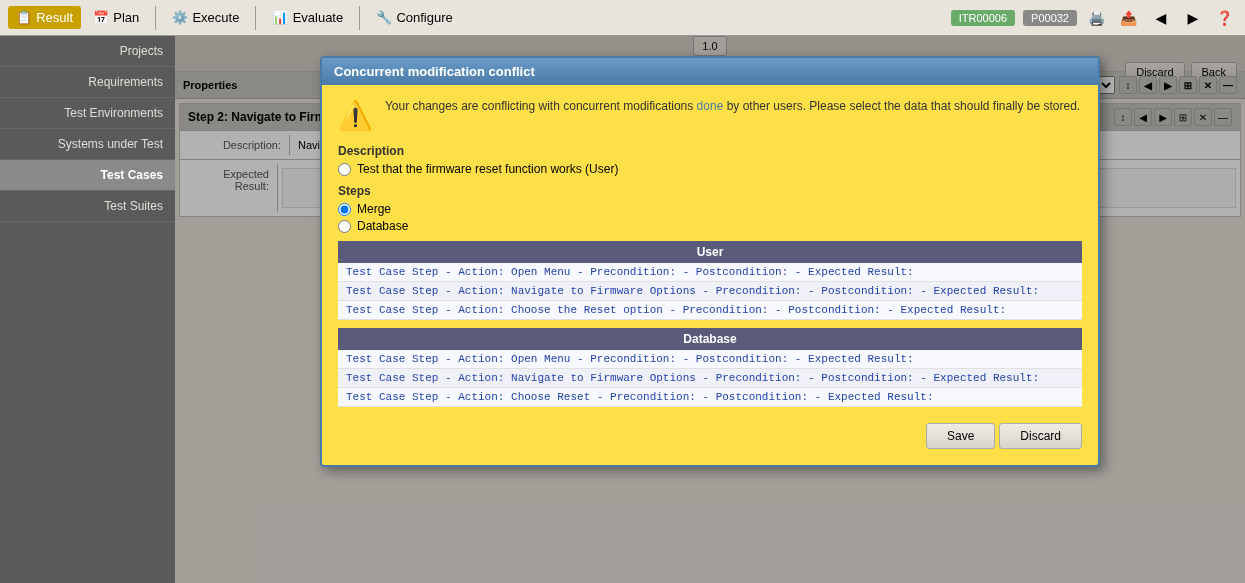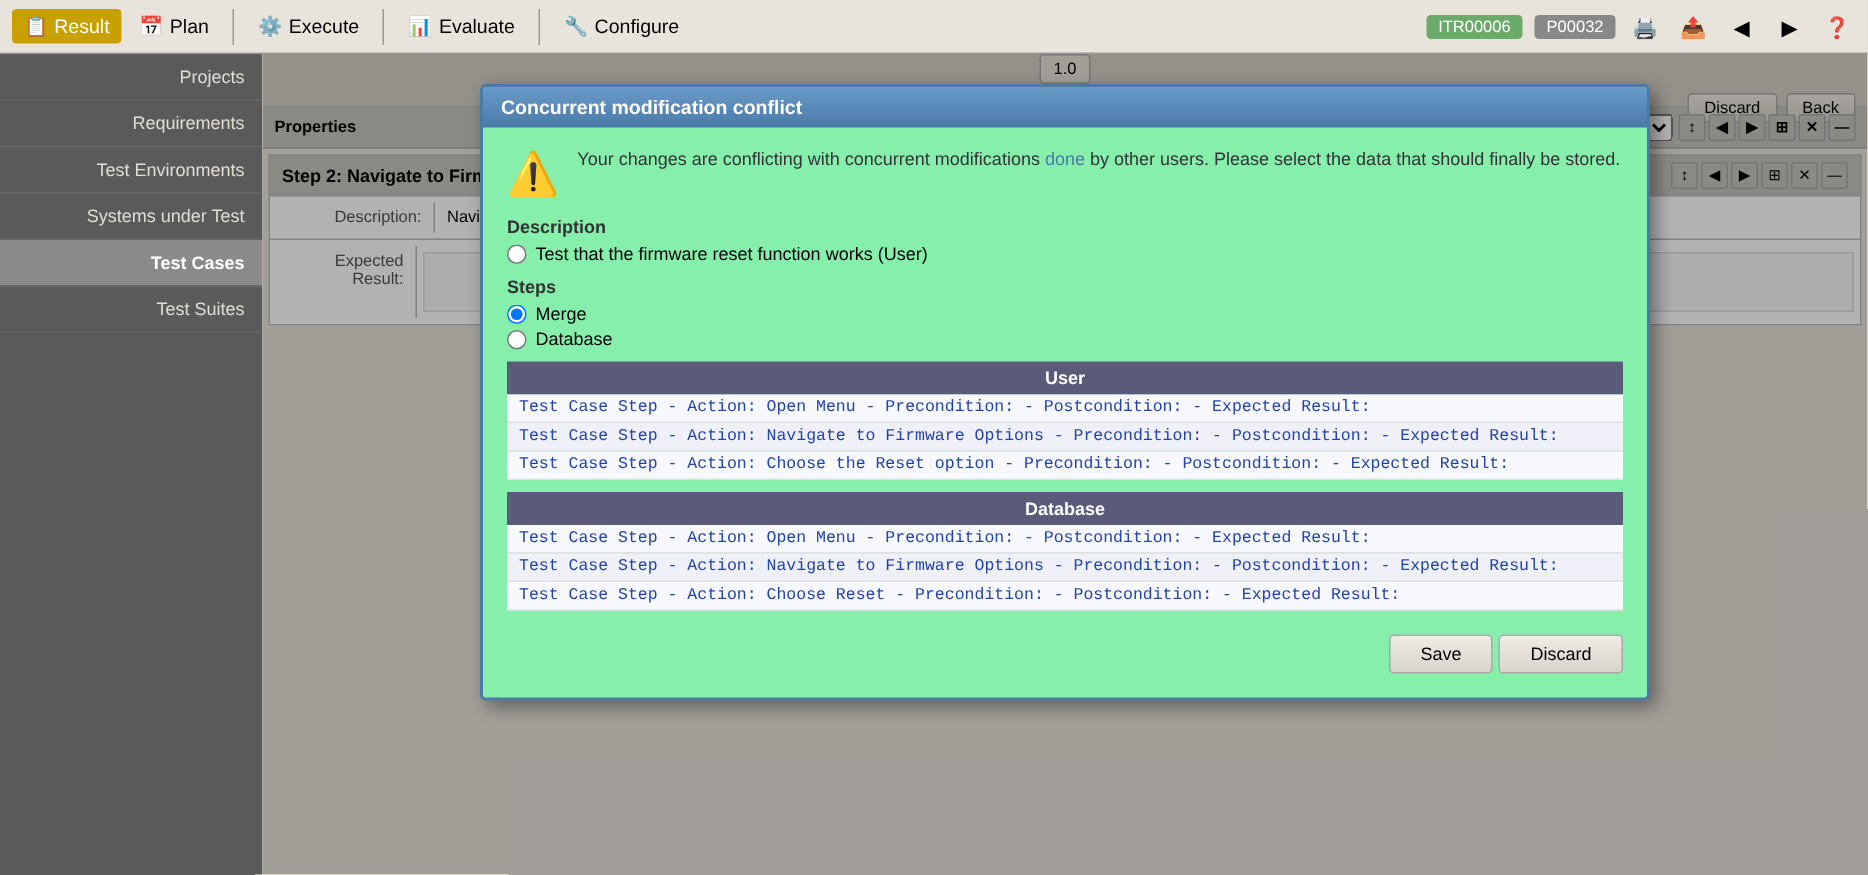--- a/index.html
+++ b/index.html
@@ -29,21 +29,21 @@
     }
     .sidebar-item.active { background: #8a8a8a; color: white; font-weight: bold; }
 
     
     .content-area { flex: 1; background: #e8e4dc; overflow: hidden; position: relative; }
     .btn-small { padding: 3px 10px; background: linear-gradient(to bottom, #f0ece4, #d8d4cc); border: 1px solid #aaa; border-radius: 3px; cursor: pointer; font-size: 11px; }
     .step-ctrl-btn { width: 18px; height: 18px; display: flex; align-items: center; justify-content: center; cursor: pointer; background: #c8c4bc; border: 1px solid #aaa; border-radius: 2px; font-size: 10px; }
 
     
     .dialog-overlay { position: absolute; top: 0; left: 0; right: 0; bottom: 0; background: rgba(0,0,0,0.3); z-index: 100; display: flex; align-items: flex-start; justify-content: center; padding-top: 20px; }
-    .dialog { background: #86efac; border: 2px solid #4a7aa8; border-radius: 4px; width: 780px; box-shadow: 4px 4px 12px rgba(0,0,0,0.4); }
+    .dialog { background: #fde047; border: 2px solid #4a7aa8; border-radius: 4px; width: 780px; box-shadow: 4px 4px 12px rgba(0,0,0,0.4); }
     .dialog-title { background: linear-gradient(to bottom, #6a9ac8, #4a7aa8); color: white; padding: 6px 12px; font-size: 13px; font-weight: bold; border-radius: 2px 2px 0 0; }
     .dialog-body { padding: 12px 16px; }
     .dialog-warning { display: flex; align-items: flex-start; gap: 12px; margin-bottom: 12px; }
     .warning-icon { font-size: 28px; color: #cc4400; flex-shrink: 0; margin-top: 2px; }
     .warning-text { font-size: 12px; color: #333; line-height: 1.5; }
     .warning-text a { color: #4a7aa8; text-decoration: none; }
     .dialog-section-label { font-weight: bold; font-size: 12px; margin: 8px 0 4px 0; color: #333; }
     .radio-option { display: flex; align-items: center; gap: 6px; margin: 3px 0; font-size: 12px; cursor: pointer; }
     .radio-option input[type=radio] { cursor: pointer; }
     .dialog-table { width: 100%; border-collapse: collapse; margin: 8px 0; }

